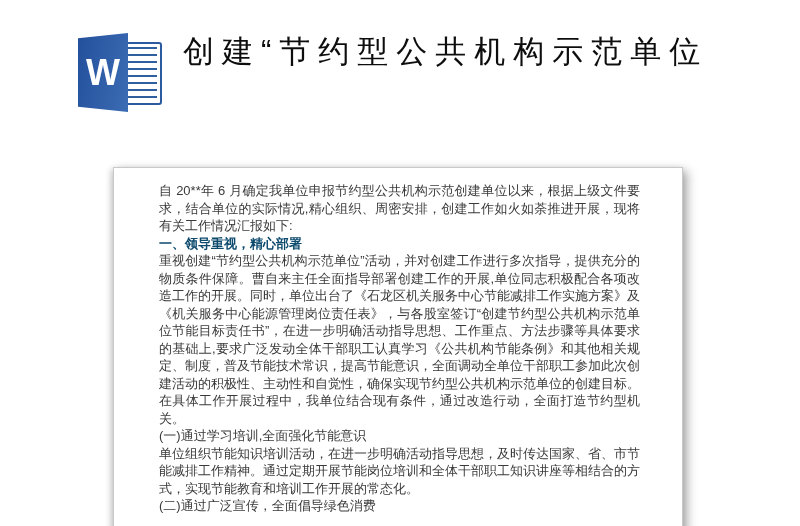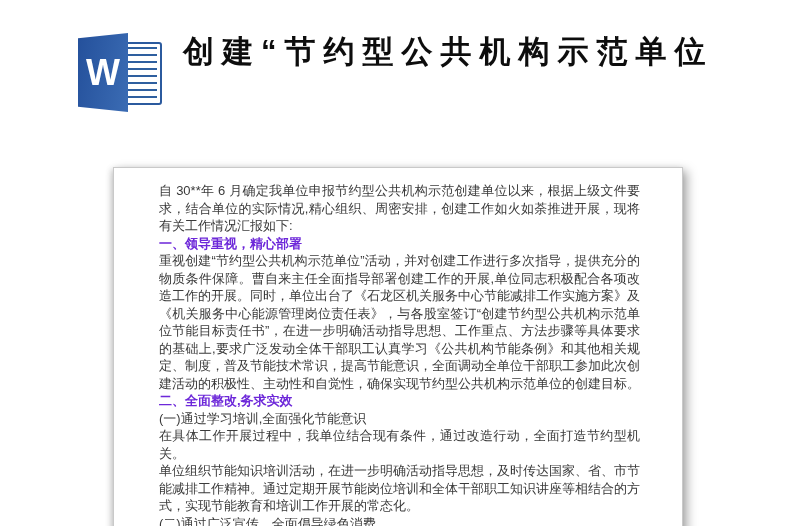--- a/index.html
+++ b/index.html
@@ -27,57 +27,56 @@
     background:linear-gradient(100deg,#24509b 0%,#3b6cb4 100%);
     clip-path:polygon(0 6.5%, 100% 0, 100% 100%, 0 93.5%);
     display:flex; align-items:center; justify-content:center;
   }
   .wi-w { color:#ffffff; font-weight:bold; font-size:36px; line-height:1; }
 
   
   .doc-title {
     position:absolute; left:183px; top:30px; width:612px;
     font-size:31px; line-height:44px; letter-spacing:8px;
-    font-weight:700; color:#0d0d0d;
+    font-weight:400; color:#0d0d0d;
   }
   .doc-title .t-line { display:block; white-space:nowrap; }
 
   
   .doc-page {
     position:absolute; left:113px; top:167px; width:570px; height:420px;
     background:#ffffff;
     border:1px solid #c9c9c9;
     box-shadow:-2px 2px 6px rgba(0,0,0,0.16), 4px 4px 10px rgba(0,0,0,0.35);
     padding:14px 42px 0 45px;
     overflow:hidden;
   }
   .para {
     font-size:13px; line-height:17.5px;
     text-align:justify; color:#3a3a3a;
   }
-  .para.heading { font-weight:700; color:#6d28d9; }
+  .para.heading { font-weight:700; color:#0c4a6e; }
 </style>
 </head>
 <body>
 
 <div class="word-icon">
   <div class="wi-page">
     <div class="wi-lines"></div>
   </div>
   <div class="wi-front">
     <span class="wi-w">W</span>
   </div>
 </div>
 
 <h1 class="doc-title">
   <span class="t-line">创建“节约型公共机构示范单位</span>
 </h1>
 
 <div class="doc-page">
-  <p class="para">自 30**年 6 月确定我单位申报节约型公共机构示范创建单位以来，根据上级文件要求，结合单位的实际情况,精心组织、周密安排，创建工作如火如荼推进开展，现将有关工作情况汇报如下:</p>
+  <p class="para">自 20**年 6 月确定我单位申报节约型公共机构示范创建单位以来，根据上级文件要求，结合单位的实际情况,精心组织、周密安排，创建工作如火如荼推进开展，现将有关工作情况汇报如下:</p>
   <p class="para heading">一、领导重视，精心部署</p>
   <p class="para">重视创建“节约型公共机构示范单位”活动，并对创建工作进行多次指导，提供充分的物质条件保障。曹自来主任全面指导部署创建工作的开展,单位同志积极配合各项改造工作的开展。同时，单位出台了《石龙区机关服务中心节能减排工作实施方案》及《机关服务中心能源管理岗位责任表》，与各股室签订“创建节约型公共机构示范单位节能目标责任书”，在进一步明确活动指导思想、工作重点、方法步骤等具体要求的基础上,要求广泛发动全体干部职工认真学习《公共机构节能条例》和其他相关规定、制度，普及节能技术常识，提高节能意识，全面调动全单位干部职工参加此次创建活动的积极性、主动性和自觉性，确保实现节约型公共机构示范单位的创建目标。</p>
-  <p class="para heading">二、全面整改,务求实效</p>
+  <p class="para">在具体工作开展过程中，我单位结合现有条件，通过改造行动，全面打造节约型机关。</p>
   <p class="para">(一)通过学习培训,全面强化节能意识</p>
-  <p class="para">在具体工作开展过程中，我单位结合现有条件，通过改造行动，全面打造节约型机关。</p>
   <p class="para">单位组织节能知识培训活动，在进一步明确活动指导思想，及时传达国家、省、市节能减排工作精神。通过定期开展节能岗位培训和全体干部职工知识讲座等相结合的方式，实现节能教育和培训工作开展的常态化。</p>
   <p class="para">(二)通过广泛宣传，全面倡导绿色消费</p>
 </div>
 
 </body></html>

